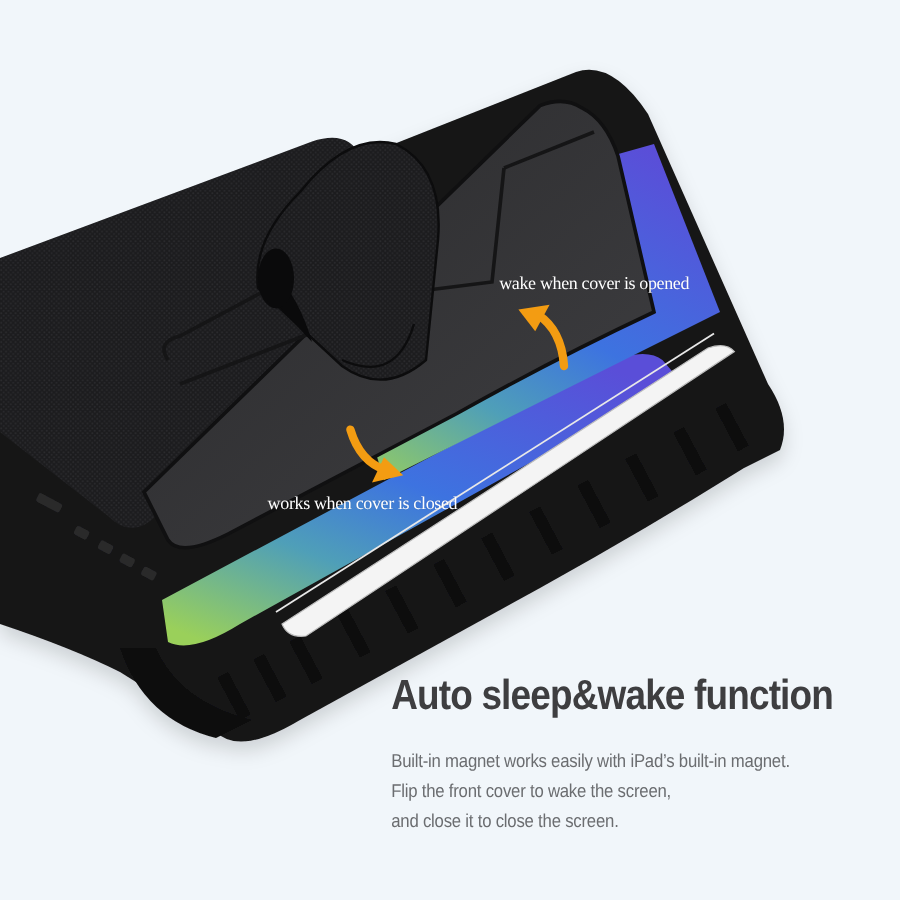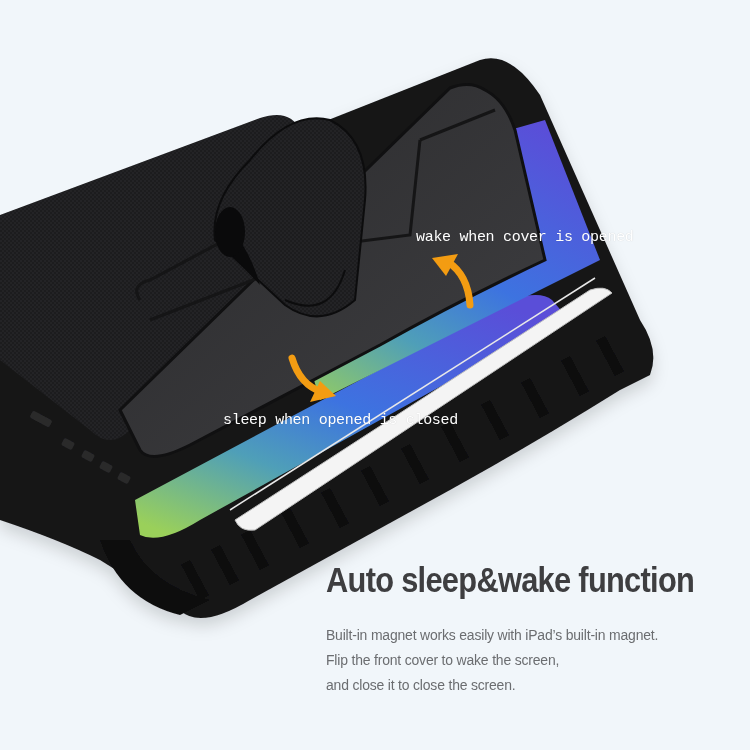--- a/index.html
+++ b/index.html
@@ -1,18 +1,18 @@
 <!DOCTYPE html>
 <html><head>
 <meta charset="utf-8">
 <style>
   html, body { margin: 0; padding: 0; }
   body { width: 750px; height: 750px; background: #f1f6fa; overflow: hidden; position: relative; font-family: "Liberation Sans", sans-serif; }
   .scene { position: absolute; left: 0; top: 0; width: 750px; height: 750px; }
-  .label { position: absolute; color: #ffffff; font-family: Liberation Mono, monospace; font-size: 15px; letter-spacing: -0.3px; white-space: nowrap; text-shadow: 0 0 1px rgba(0,0,0,0.2); }
+  .label { position: absolute; color: #ffffff; font-family: Liberation Serif, serif; font-size: 15px; letter-spacing: -0.3px; white-space: nowrap; text-shadow: 0 0 1px rgba(0,0,0,0.2); }
   .wake-label { left: 416px; top: 229px; }
   .sleep-label { left: 223px; top: 412px; }
   .headline { position: absolute; left: 326px; top: 560px; font-family: "Liberation Sans", sans-serif; font-weight: bold; font-size: 35px; color: #3e3e40; letter-spacing: -0.8px; transform: scaleX(0.88); transform-origin: left top; white-space: nowrap; }
   .desc { position: absolute; left: 326px; top: 622px; font-family: "Liberation Sans", sans-serif; font-size: 15.5px; line-height: 25px; color: #6b6d70; letter-spacing: -0.2px; transform: scaleX(0.9); transform-origin: left top; }
   .desc div { white-space: nowrap; }
 </style>
 </head>
 <body>
 
 <svg class="scene" viewBox="0 0 750 750" xmlns="http://www.w3.org/2000/svg">
@@ -92,20 +92,20 @@
     <path d="M470 305 Q468 275 448 262" fill="none" stroke="#f39c12" stroke-width="7" stroke-linecap="round"></path>
     <polygon points="432,258 458,254 446,276" fill="#f39c12"></polygon>
   </g>
   <g>
     <path d="M292 358 Q300 385 322 392" fill="none" stroke="#f39c12" stroke-width="7" stroke-linecap="round"></path>
     <polygon points="336,396 310,402 320,381" fill="#f39c12"></polygon>
   </g>
 </svg>
 
 <div class="label wake-label">wake when cover is opened</div>
-<div class="label sleep-label">sleep when opened is closed</div>
+<div class="label sleep-label">works when cover is closed</div>
 
 <div class="headline">Auto sleep&amp;wake function</div>
 <div class="desc">
   <div>Built-in magnet works easily with iPad’s built-in magnet.</div>
   <div>Flip the front cover to wake the screen,</div>
   <div>and close it to close the screen.</div>
 </div>
 
 </body></html>

